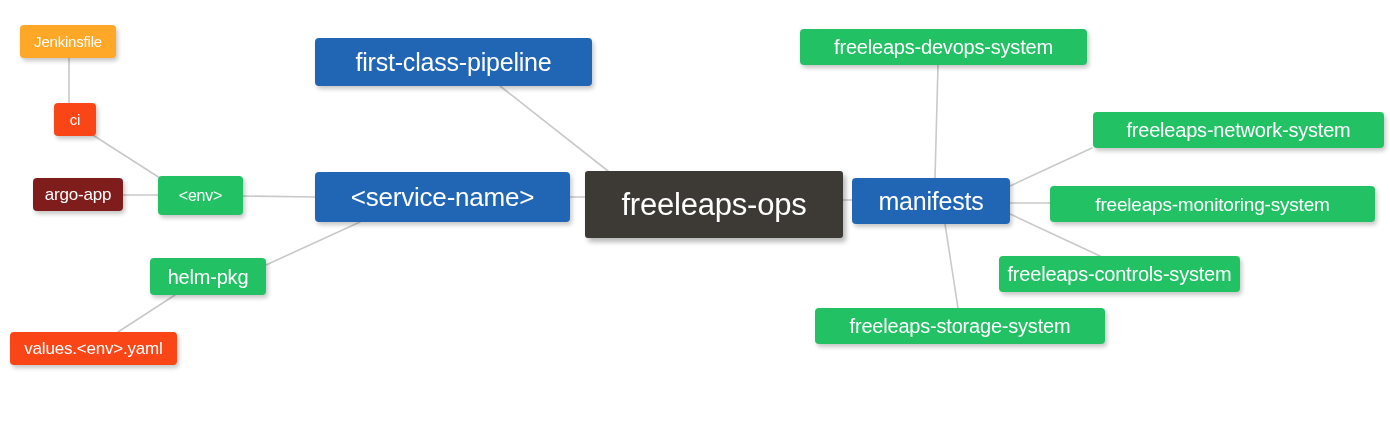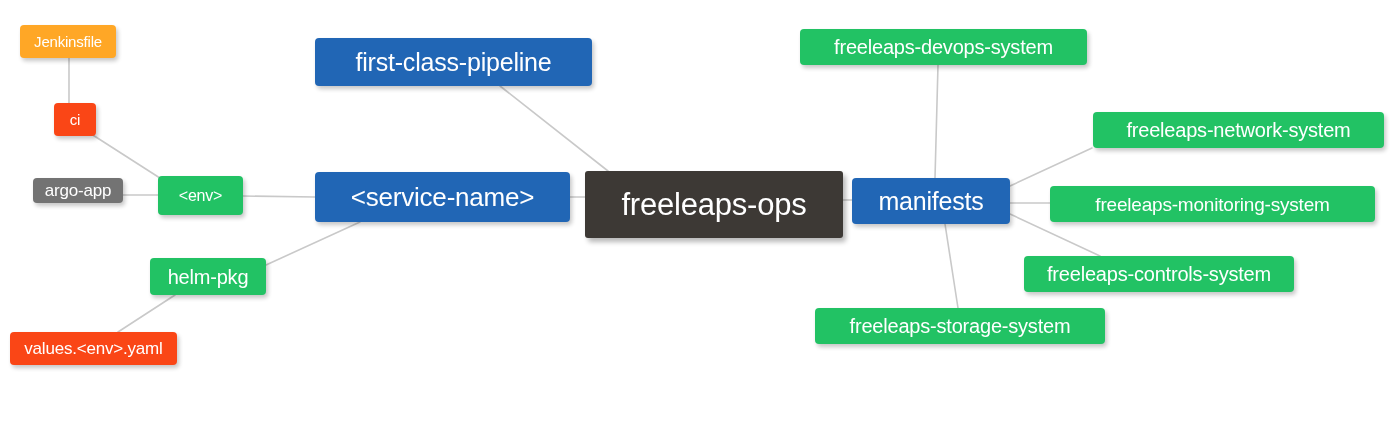--- a/index.html
+++ b/index.html
@@ -83,35 +83,35 @@
       </div>
       <div class="mm-node" style="left: 150px; top: 258px; width: 116px; height: 37px; background: rgb(34, 194, 100); font-size: 20px;">
         <span>helm-pkg</span>
       </div>
       <div class="mm-node" style="left: 20px; top: 25px; width: 96px; height: 33px; background: rgb(255, 167, 38); font-size: 15px;">
         <span>Jenkinsfile</span>
       </div>
       <div class="mm-node" style="left: 54px; top: 103px; width: 42px; height: 33px; background: rgb(250, 70, 22); font-size: 15px;">
         <span>ci</span>
       </div>
-      <div class="mm-node" style="left: 33px; top: 178px; width: 90px; height: 25px; background: #737373; font-size: 17px;">
+      <div class="mm-node" style="left: 33px; top: 178px; width: 90px; height: 33px; background: #7f1d1d; font-size: 17px;">
         <span>argo-app</span>
       </div>
       <div class="mm-node" style="left: 10px; top: 332px; width: 167px; height: 33px; background: rgb(250, 70, 22); font-size: 17px;">
         <span>values.&lt;env&gt;.yaml</span>
       </div>
       <div class="mm-node" style="left: 800px; top: 29px; width: 287px; height: 36px; background: rgb(34, 194, 100); font-size: 20px;">
         <span>freeleaps-devops-system</span>
       </div>
       <div class="mm-node" style="left: 1057px; top: 112px; width: 291px; height: 36px; background: rgb(34, 194, 100); font-size: 20px; margin-left: 36px;">
         <span>freeleaps-network-system</span>
       </div>
       <div class="mm-node" style="left: 1050px; top: 186px; width: 325px; height: 36px; background: rgb(34, 194, 100); font-size: 19px;">
         <span>freeleaps-monitoring-system</span>
       </div>
-      <div class="mm-node" style="left: 1024px; top: 256px; width: 270px; height: 36px; background: rgb(34, 194, 100); font-size: 20px;">
+      <div class="mm-node" style="left: 999px; top: 256px; width: 241px; height: 36px; background: rgb(34, 194, 100); font-size: 20px;">
         <span>freeleaps-controls-system</span>
       </div>
       <div class="mm-node" style="left: 815px; top: 308px; width: 290px; height: 36px; background: rgb(34, 194, 100); font-size: 20px;">
         <span>freeleaps-storage-system</span>
       </div>
     </div>
 </div>
 
 </body></html>

